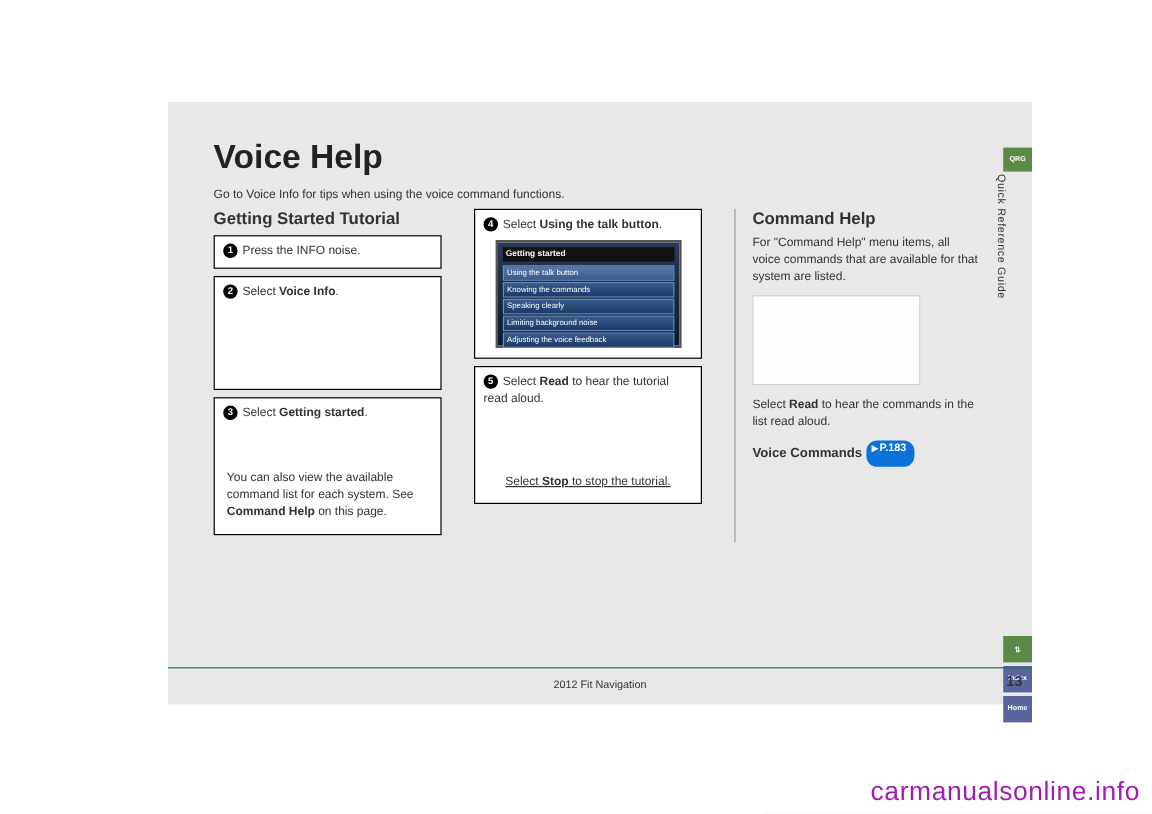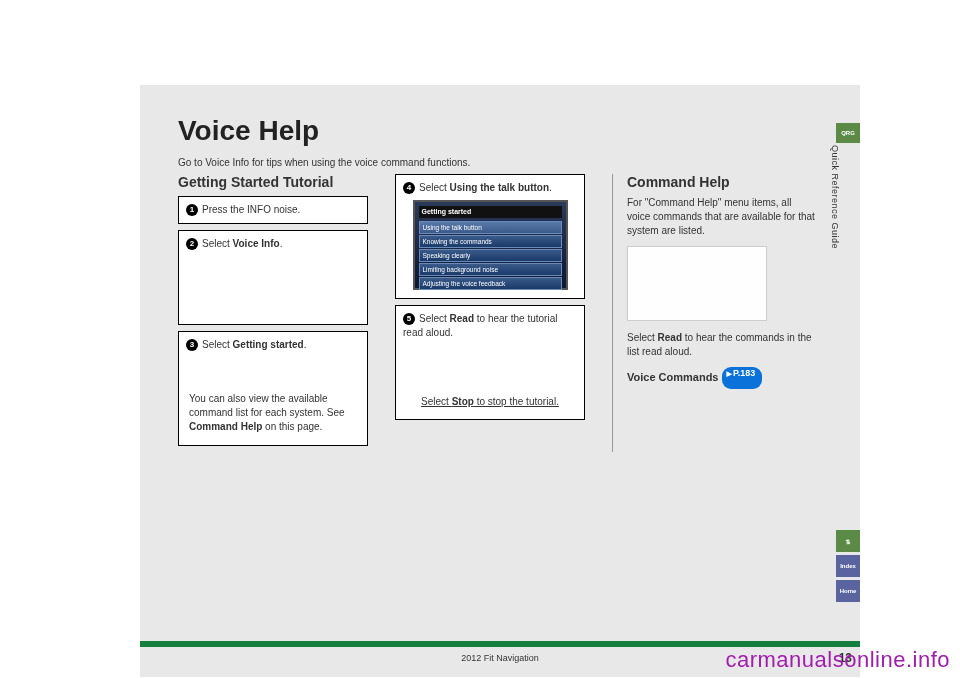--- a/index.html
+++ b/index.html
@@ -10,21 +10,21 @@
       height: 678px;
       position: relative;
       font-size: 11px;
       color: #333;
     }
     .page {
       position: absolute;
       left: 140px;
       top: 85px;
       width: 720px;
-      height: 592px;
+      height: 502px;
       background: #e8e8e8;
       padding: 30px 45px 20px 38px;
     }
     .page-title {
       font-size: 28px;
       font-weight: bold;
       color: #222;
       margin-bottom: 8px;
     }
     .intro {
@@ -187,23 +187,23 @@
     .tab-voice { background: #5a8a46; }
     .tab-index { background: #5a65a0; }
     .tab-home { background: #5a65a0; }
     .footer {
       position: absolute;
       bottom: 12px;
       left: 0;
       right: 0;
       display: flex;
       justify-content: space-between;
-      align-items: center;
+      align-items: flex-end;
       padding: 0 8px 0 0;
-      border-top: 6px solid #15803d;
+      border-top: 1px solid #15803d;
       padding-top: 4px;
     }
     .footer-center {
       position: absolute;
       left: 50%;
       transform: translateX(-50%);
       font-size: 9px;
     }
     .page-num {
       font-size: 12px;

